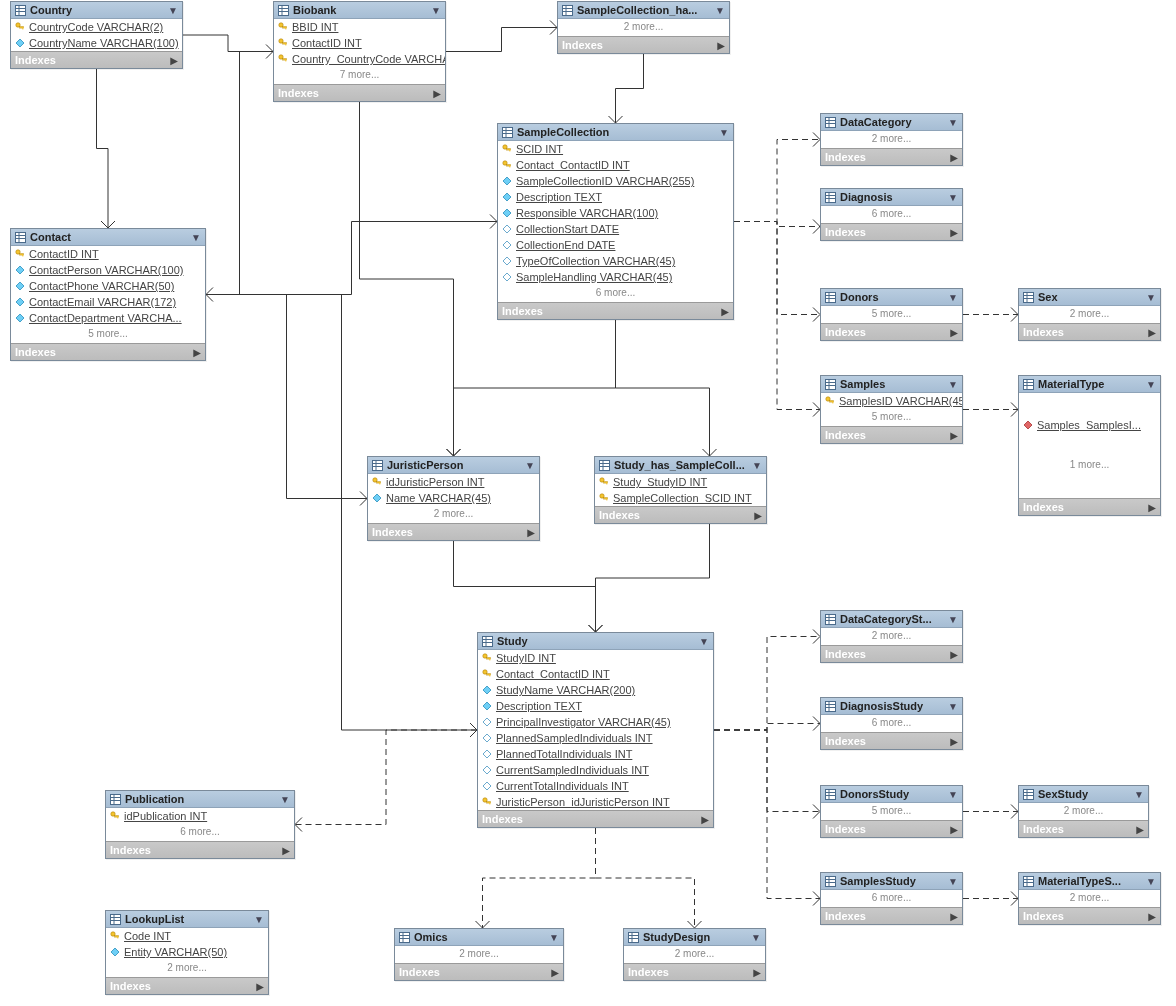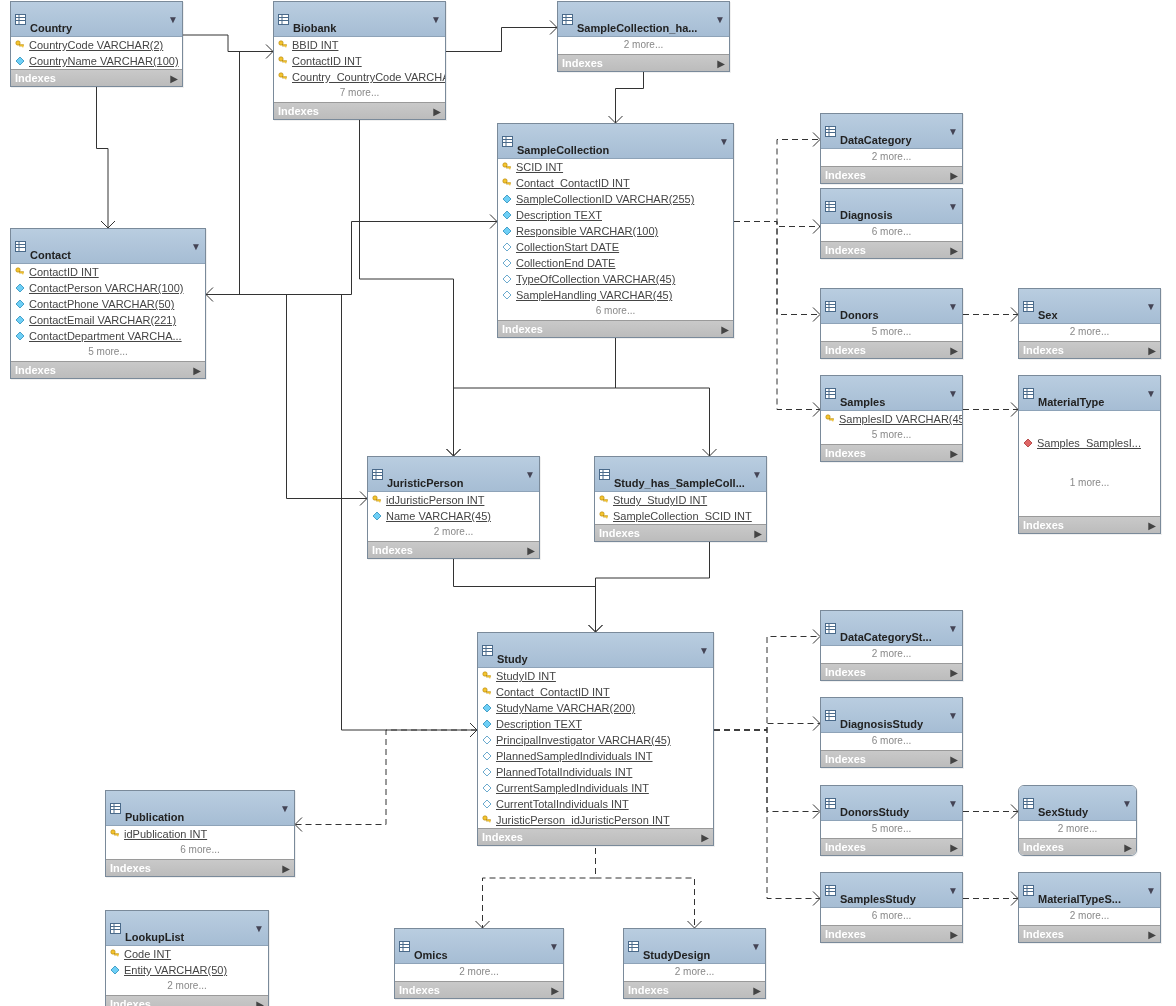--- a/index.html
+++ b/index.html
@@ -25,21 +25,21 @@
   }
   .entity .head {
     background: linear-gradient(#b9cde0, #a6bdd4);
     border-bottom: 1px solid #8ea3b8;
     padding: 2px 4px;
     display: flex;
     align-items: center;
     gap: 4px;
     min-height: 17px;
   }
-  .entity .head .title { flex: 1; font-weight: bold; color: #222; white-space: nowrap; overflow: hidden; text-overflow: ellipsis; margin-top: 18px; }
+  .entity .head .title { flex: 1; font-weight: bold; color: #222; white-space: nowrap; overflow: hidden; text-overflow: ellipsis; }
   .entity .head .arrow { color: #445; font-size: 10px; }
   .entity .rows { background: #fff; }
   .entity .row {
     padding: 2px 4px;
     display: flex;
     align-items: center;
     gap: 4px;
     border-bottom: 0;
     color: #454545;
     white-space: nowrap;
@@ -389,21 +389,21 @@
             </svg>
           </span>
           <span>ContactPhone VARCHAR(50)</span>
         </div>
         <div class="row">
           <span class="ic">
             <svg width="10" height="10" viewBox="0 0 10 10">
               <polygon points="5,1 9,5 5,9 1,5" fill="#6ecff6" stroke="#2a8fbd" stroke-width="0.8"></polygon>
             </svg>
           </span>
-          <span>ContactEmail VARCHAR(221)</span>
+          <span>ContactEmail VARCHAR(172)</span>
         </div>
         <div class="row">
           <span class="ic">
             <svg width="10" height="10" viewBox="0 0 10 10">
               <polygon points="5,1 9,5 5,9 1,5" fill="#6ecff6" stroke="#2a8fbd" stroke-width="0.8"></polygon>
             </svg>
           </span>
           <span>ContactDepartment VARCHA...</span>
         </div>
       </div>
@@ -888,21 +888,21 @@
         <span class="title">DonorsStudy</span>
         <span class="arrow">▼</span>
       </div>
       <div class="rows"></div>
       <div class="more">5 more...</div>
       <div class="foot">
         <span class="flabel">Indexes</span>
         <span class="arrow">▶</span>
       </div>
     </div>
-    <div class="entity" style="left: 1018px; top: 785px; width: 119px; border-radius: 6px;">
+    <div class="entity" style="left: 1018px; top: 785px; width: 131px;">
       <div class="head">
         <span class="ic">
           <svg width="11" height="11" viewBox="0 0 11 11">
             <rect x="0.5" y="0.5" width="10" height="10" fill="#fff" stroke="#4a6a8a"></rect>
             <line x1="0.5" y1="3.5" x2="10.5" y2="3.5" stroke="#4a6a8a"></line>
             <line x1="0.5" y1="6.5" x2="10.5" y2="6.5" stroke="#4a6a8a"></line>
             <line x1="4" y1="0.5" x2="4" y2="10.5" stroke="#4a6a8a"></line>
           </svg>
         </span>
         <span class="title">SexStudy</span>

